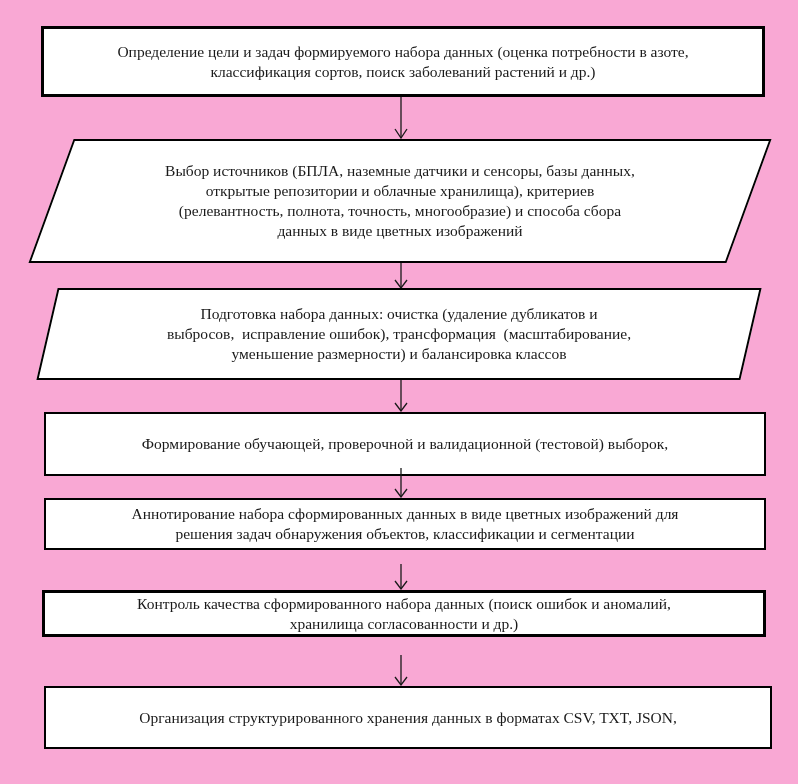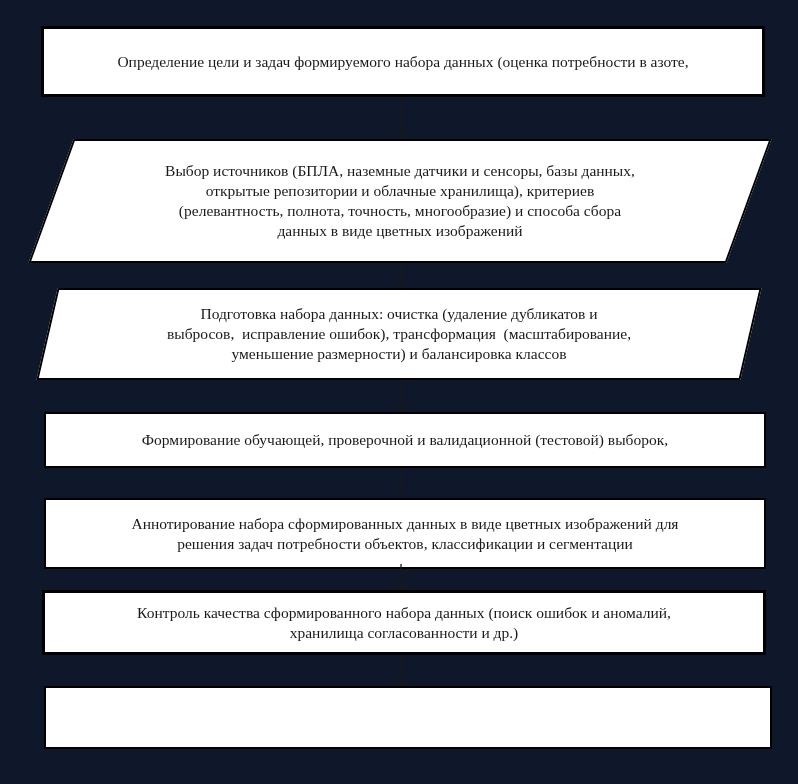--- a/index.html
+++ b/index.html
@@ -4,21 +4,21 @@
 <style>
   html, body {
     margin: 0;
     padding: 0;
     background: #ffffff;
   }
   .canvas {
     position: relative;
     width: 798px;
     height: 784px;
-    background: #0f172a;
+    background: #f9a8d4;
     font-family: "Liberation Serif", serif;
     color: #1a1a1a;
     overflow: hidden;
   }
   .shape {
     position: absolute;
     box-sizing: border-box;
     border: 2px solid #000000;
     background: #ffffff;
     display: flex;
@@ -32,23 +32,23 @@
     line-height: 20px;
   }
   .tline { white-space: pre-wrap; }
 
   
   .s1 { left: 41px;  top: 26px;  width: 724px; height: 71px;  border-width: 3px; }
   .s2 { left: 51px;  top: 139px; width: 698px; height: 124px; transform: skewX(-20deg); }
   .s2 .content { transform: skewX(20deg); }
   .s3 { left: 47px;  top: 288px; width: 704px; height: 92px;  transform: skewX(-13deg); }
   .s3 .content { transform: skewX(13deg); }
-  .s4 { left: 44px;  top: 412px; width: 722px; height: 56px; }
-  .s5 { left: 44px;  top: 498px; width: 722px; height: 71px; }
-  .s6 { left: 42px;  top: 590px; width: 724px; height: 65px;  border-width: 3px; }
+  .s4 { left: 44px;  top: 412px; width: 722px; height: 64px; }
+  .s5 { left: 44px;  top: 498px; width: 722px; height: 52px; }
+  .s6 { left: 42px;  top: 590px; width: 724px; height: 47px;  border-width: 3px; }
   .s7 { left: 44px;  top: 686px; width: 728px; height: 63px; }
 
   .arrow {
     position: absolute;
     left: 393px;
     width: 16px;
     pointer-events: none;
   }
   .a1 { top: 97px;  height: 42px; }
   .a2 { top: 263px; height: 26px; }
@@ -59,20 +59,21 @@
   .arrow svg { display: block; width: 100%; height: 100%; }
 </style>
 </head>
 <body>
 
 <div class="canvas">
 
   <div class="shape s1">
     <div class="content">
       <div class="tline">Определение цели и задач формируемого набора данных (оценка потребности в азоте,</div>
+      <div class="tline">классификация сортов, поиск заболеваний растений и др.)</div>
     </div>
   </div>
 
   <div class="arrow a1">
     <svg viewBox="0 0 16 42" preserveAspectRatio="none">
       <line x1="8" y1="0" x2="8" y2="41" stroke="#1a1a1a" stroke-width="1.3"></line>
       <polyline points="2,32 8,41 14,32" fill="none" stroke="#1a1a1a" stroke-width="1.3"></polyline>
     </svg>
   </div>
 
@@ -116,21 +117,21 @@
   <div class="arrow a4">
     <svg viewBox="0 0 16 30" preserveAspectRatio="none">
       <line x1="8" y1="0" x2="8" y2="29" stroke="#1a1a1a" stroke-width="1.3"></line>
       <polyline points="2,21 8,29 14,21" fill="none" stroke="#1a1a1a" stroke-width="1.3"></polyline>
     </svg>
   </div>
 
   <div class="shape s5">
     <div class="content">
       <div class="tline">Аннотирование набора сформированных данных в виде цветных изображений для</div>
-      <div class="tline">решения задач потребности объектов, классификации и сегментации</div>
+      <div class="tline">решения задач обнаружения объектов, классификации и сегментации</div>
     </div>
   </div>
 
   <div class="arrow a5">
     <svg viewBox="0 0 16 26" preserveAspectRatio="none">
       <line x1="8" y1="0" x2="8" y2="25" stroke="#1a1a1a" stroke-width="1.3"></line>
       <polyline points="2,17 8,25 14,17" fill="none" stroke="#1a1a1a" stroke-width="1.3"></polyline>
     </svg>
   </div>
 
@@ -143,16 +144,17 @@
 
   <div class="arrow a6">
     <svg viewBox="0 0 16 31" preserveAspectRatio="none">
       <line x1="8" y1="0" x2="8" y2="30" stroke="#1a1a1a" stroke-width="1.3"></line>
       <polyline points="2,22 8,30 14,22" fill="none" stroke="#1a1a1a" stroke-width="1.3"></polyline>
     </svg>
   </div>
 
   <div class="shape s7">
     <div class="content">
+      <div class="tline">Организация структурированного хранения данных в форматах CSV, TXT, JSON,</div>
     </div>
   </div>
 
 </div>
 
 </body></html>

